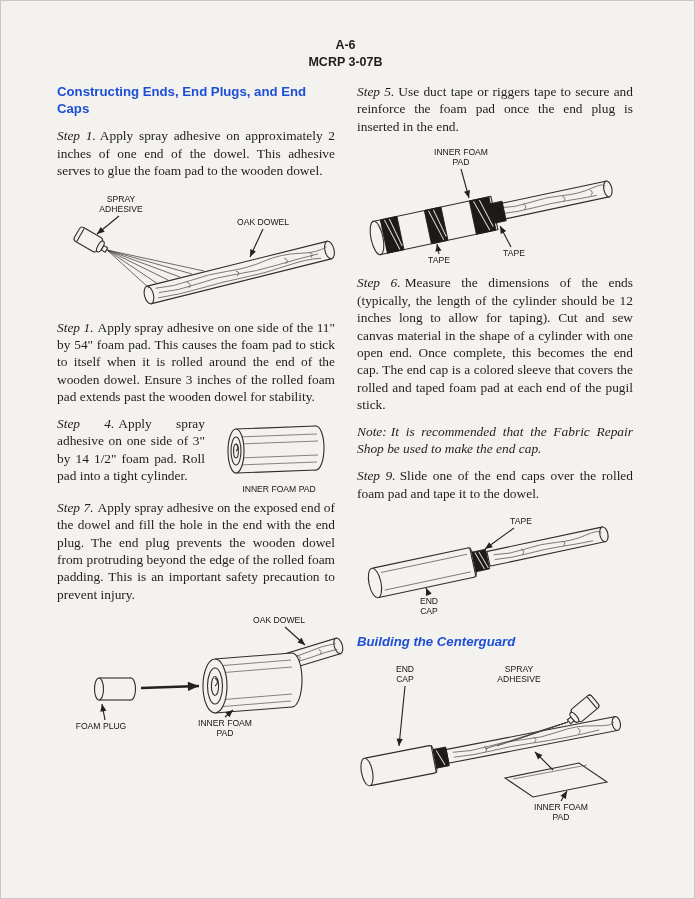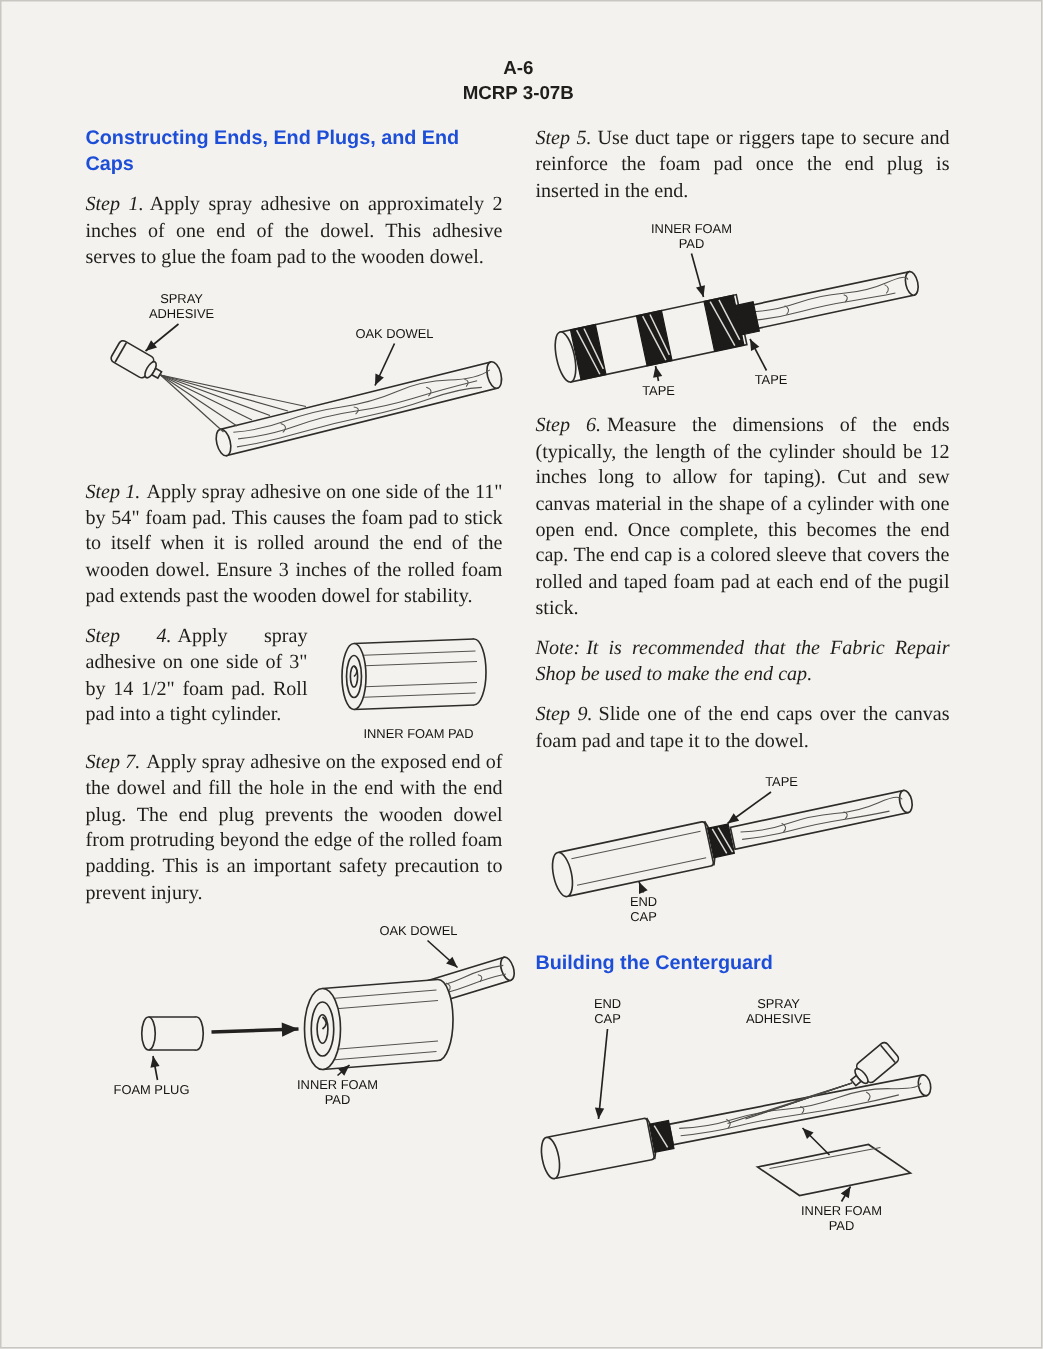--- a/index.html
+++ b/index.html
@@ -12,21 +12,21 @@
   }
   .hdr {
     position:absolute; top:36px; left:56px; right:60px;
     display:flex; align-items:center;
     font-family:"Liberation Sans", sans-serif; font-weight:bold; font-size:12.5px;flex-direction:column;
   }
   .hdr .rule { flex:1; height:0; border-top:1.3px solid #4a4a4a; margin:0 7px; position:relative; top:1px; }
   .col-left  { position:absolute; left:56px;  top:82px; width:278px; }
   .col-right { position:absolute; left:356px; top:82px; width:276px; }
   h2.sec { font-family:"Liberation Sans", sans-serif; font-size:13.2px; margin:0 0 10px; color:#1d4ed8; }
-  h2.mt { margin-top:16px; }
+  h2.mt { margin-top:16px;font-style:italic; }
   p.step { text-align:justify; margin:0 0 9px; }
   .slabel { font-style:italic; padding-right:4px; }
   p.note { font-style:italic; text-align:justify; margin:2px 0 10px; }
   .fig { display:block; margin:4px auto 8px; }
   .fig-r { float:right; margin:2px 0 2px 8px; }
   .clr { clear:both; }
   
   .ln  { fill:none;    stroke:#2e2d2b; stroke-width:1.1; }
   .sh  { fill:#f4f2ee; stroke:#2e2d2b; stroke-width:1.1; }
   .gr  { fill:none;    stroke:#55534f; stroke-width:.7; }
@@ -188,21 +188,21 @@
       <line class="arrow" x1="152" y1="103" x2="141" y2="82"></line>
     <polygon points="110,54 111.0,46.1 105.0,47.7" fill="#222120"></polygon>
         <polygon points="78,100 76.4,107.8 82.5,106.6" fill="#222120"></polygon>
         <polygon points="141,82 141.7,90.0 147.2,87.1" fill="#222120"></polygon>
       </svg>
 
     <p class="step"><span class="slabel">Step 6.</span><span>Measure the dimensions of the ends (typically, the length of the cylinder should be 12 inches long to allow for taping). Cut and sew canvas material in the shape of a cylinder with one open end. Once complete, this becomes the end cap. The end cap is a colored sleeve that covers the rolled and taped foam pad at each end of the pugil stick.</span></p>
 
     <p class="note"><span class="slabel">Note:</span><span>It is recommended that the Fabric Repair Shop be used to make the end cap.</span></p>
 
-    <p class="step"><span class="slabel">Step 9.</span><span>Slide one of the end caps over the canvas foam pad and tape it to the dowel.</span></p>
+    <p class="step"><span class="slabel">Step 9.</span><span>Slide one of the end caps over the rolled foam pad and tape it to the dowel.</span></p>
 
     <svg class="fig" width="272" height="106" viewBox="0 0 272 106">
       <g transform="translate(16,72) rotate(-12)">
         <rect class="sh" x="116" y="-7.5" width="118" height="15"></rect>
         <ellipse class="sh" cx="234" cy="0" rx="4" ry="7.5"></ellipse>
         <path class="gr" d="M122,-3 q16,3 32,1 t32,0 t30,-1 t16,1"></path>
         <path class="gr" d="M122,2 q18,2 34,1 t34,0 t32,1"></path>
         <path class="gr" d="M150,-3 q4,3 0,6 M192,-2 q4,2 0,5"></path>
         <rect class="sh" x="0" y="-15" width="100" height="30" rx="2"></rect>
         <ellipse class="sh" cx="0" cy="0" rx="6" ry="15"></ellipse>

